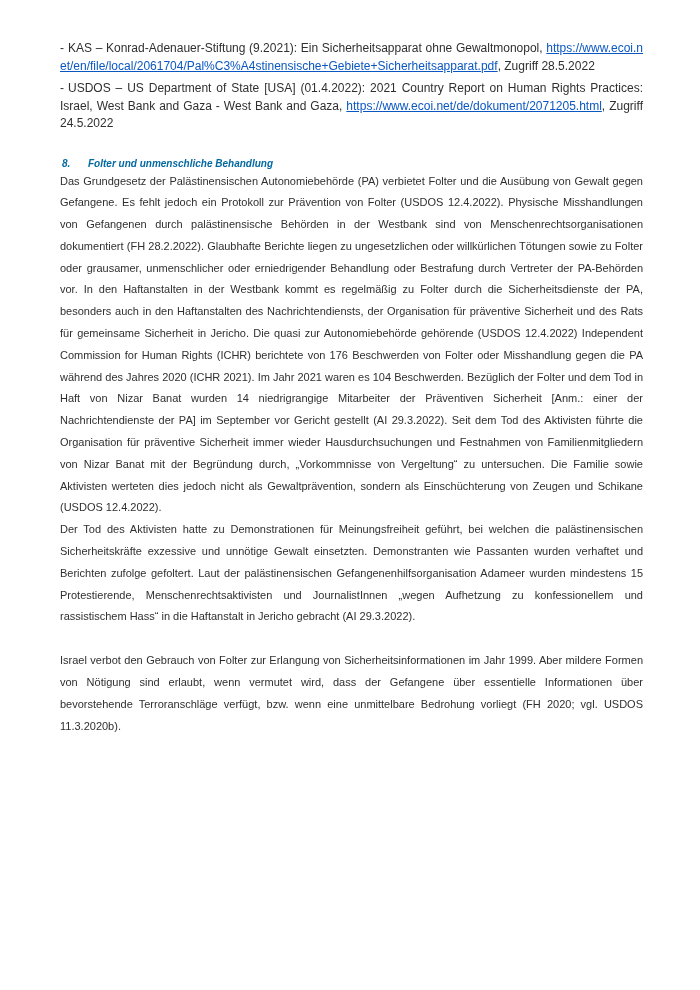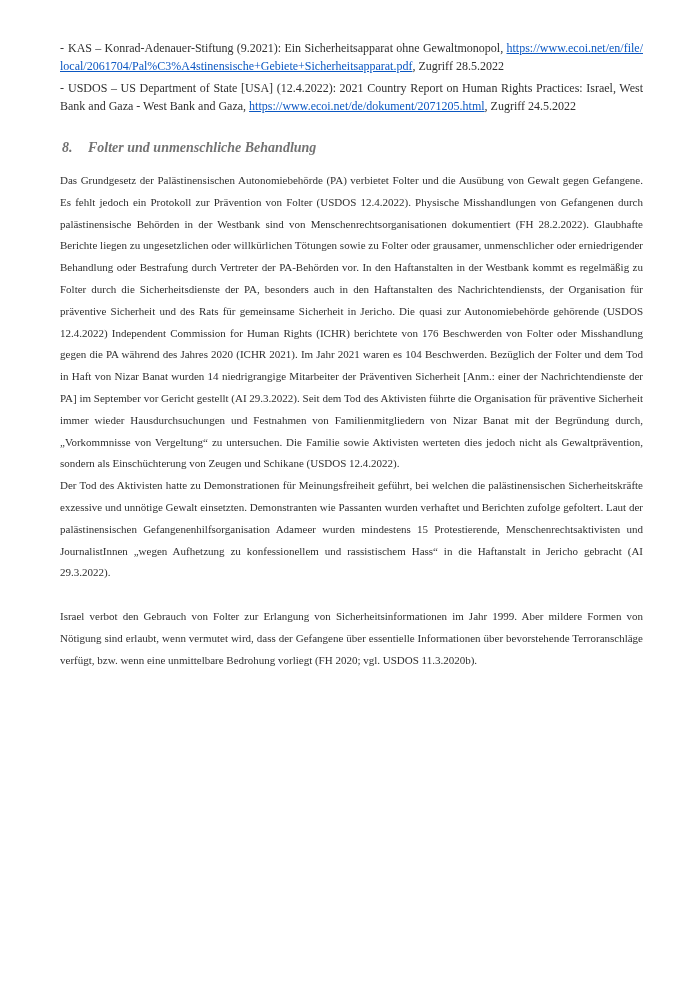--- a/index.html
+++ b/index.html
@@ -1,21 +1,21 @@
 <!DOCTYPE html>
 <html><head>
 <meta charset="utf-8">
 <style>
   html, body { margin: 0; padding: 0; background: #ffffff; }
   .page {
     position: relative;
     width: 700px;
     height: 742px;
     background: #ffffff;
-    font-family: Liberation Serif, serif;
+    font-family: Liberation Sans, sans-serif;
     color: #2f2f2f;
     box-sizing: border-box;
     overflow: hidden;
   }
   .content {
     position: absolute;
     left: 60px;
     right: 57px;
     top: 40px;
   }
@@ -30,25 +30,25 @@
   .dash { margin-right: 4px; }
   .link {
     color: #0b57c2;
     text-decoration: underline;
     cursor: pointer;
     overflow-wrap: break-word;
     word-break: break-all;
   }
   
   .heading {
-    margin: 25px 0 14px 2px;
-    font-size: 14px;
+    margin: 25px 0 2px 2px;
+    font-size: 10px;
     font-weight: bold;
     font-style: italic;
-    color: #737373;
+    color: #0369a1;
   }
   .hnum { display: inline-block; width: 26px; }
   
   .para {
     margin: 0;
     font-size: 11px;
     line-height: 21.8px;
     text-align: justify;
     overflow-wrap: break-word;
   }
@@ -68,21 +68,21 @@
   .bold  { font-weight: bold; color: #3c3c3c; }
 </style>
 </head>
 <body>
 
 <div class="page">
   <div class="content">
 
     <div class="refs">
       <div class="ref"><span class="dash">-</span><span>KAS – Konrad-Adenauer-Stiftung (9.2021): Ein Sicherheitsapparat ohne Gewaltmonopol, </span><a class="link">https://www.ecoi.net/en/file/local/2061704/Pal%C3%A4stinensische+Gebiete+Sicherheitsapparat.pdf</a><span>, Zugriff 28.5.2022</span></div>
-      <div class="ref"><span class="dash">-</span><span>USDOS – US Department of State [USA] (12.4.2022): 2021 Country Report on Human Rights Practices: Israel, West Bank and Gaza - West Bank and Gaza, </span><a class="link">https://www.ecoi.net/de/dokument/2071205.html</a><span>, Zugriff 24.5.2022</span></div>
+      <div class="ref"><span class="dash">-</span><span>USDOS – US Department of State [USA] (01.4.2022): 2021 Country Report on Human Rights Practices: Israel, West Bank and Gaza - West Bank and Gaza, </span><a class="link">https://www.ecoi.net/de/dokument/2071205.html</a><span>, Zugriff 24.5.2022</span></div>
     </div>
 
     <div class="heading"><span class="hnum">8.</span><span class="htxt">Folter und unmenschliche Behandlung</span></div>
 
     <p class="para">Das Grundgesetz der Palästinensischen Autonomiebehörde (PA) verbietet Folter und die Ausübung von Gewalt gegen Gefangene. Es fehlt jedoch ein Protokoll zur Prävention von Folter (USDOS 12.4.2022). Physische Misshandlungen von Gefangenen durch palästinensische Behörden in der Westbank sind von Menschenrechtsorganisationen dokumentiert (FH 28.2.2022). Glaubhafte Berichte liegen zu ungesetzlichen oder willkürlichen Tötungen sowie zu Folter oder grausamer, unmenschlicher oder erniedrigender Behandlung oder Bestrafung durch Vertreter der PA-Behörden vor. In den Haftanstalten in der Westbank kommt es regelmäßig zu Folter durch die Sicherheitsdienste der PA, besonders auch in den Haftanstalten des Nachrichtendiensts, der Organisation für präventive Sicherheit und des Rats für gemeinsame Sicherheit in Jericho. Die quasi zur Autonomiebehörde gehörende (USDOS 12.4.2022) Independent Commission for Human Rights (ICHR) berichtete von 176 Beschwerden von Folter oder Misshandlung gegen die PA während des Jahres 2020 (ICHR 2021). Im Jahr 2021 waren es 104 Beschwerden. Bezüglich der Folter und dem Tod in Haft von Nizar Banat wurden 14 niedrigrangige Mitarbeiter der Präventiven Sicherheit [Anm.: einer der Nachrichtendienste der PA] im September vor Gericht gestellt (AI 29.3.2022). Seit dem Tod des Aktivisten führte die Organisation für präventive Sicherheit immer wieder Hausdurchsuchungen und Festnahmen von Familienmitgliedern von Nizar Banat mit der Begründung durch, „Vorkommnisse von Vergeltung“ zu untersuchen. Die Familie sowie Aktivisten werteten dies jedoch nicht als Gewaltprävention, sondern als Einschüchterung von Zeugen und Schikane (USDOS 12.4.2022).</p>
     <p class="para">Der Tod des Aktivisten hatte zu Demonstrationen für Meinungsfreiheit geführt, bei welchen die palästinensischen Sicherheitskräfte exzessive und unnötige Gewalt einsetzten. Demonstranten wie Passanten wurden verhaftet und Berichten zufolge gefoltert. Laut der palästinensischen Gefangenenhilfsorganisation Adameer wurden mindestens 15 Protestierende, Menschenrechtsaktivisten und JournalistInnen „wegen Aufhetzung zu konfessionellem und rassistischem Hass“ in die Haftanstalt in Jericho gebracht (AI 29.3.2022).</p>
     <p class="para gap-before">Israel verbot den Gebrauch von Folter zur Erlangung von Sicherheitsinformationen im Jahr 1999. Aber mildere Formen von Nötigung sind erlaubt, wenn vermutet wird, dass der Gefangene über essentielle Informationen über bevorstehende Terroranschläge verfügt, bzw. wenn eine unmittelbare Bedrohung vorliegt (FH 2020; vgl. USDOS 11.3.2020b).</p>
 
   </div>
 

